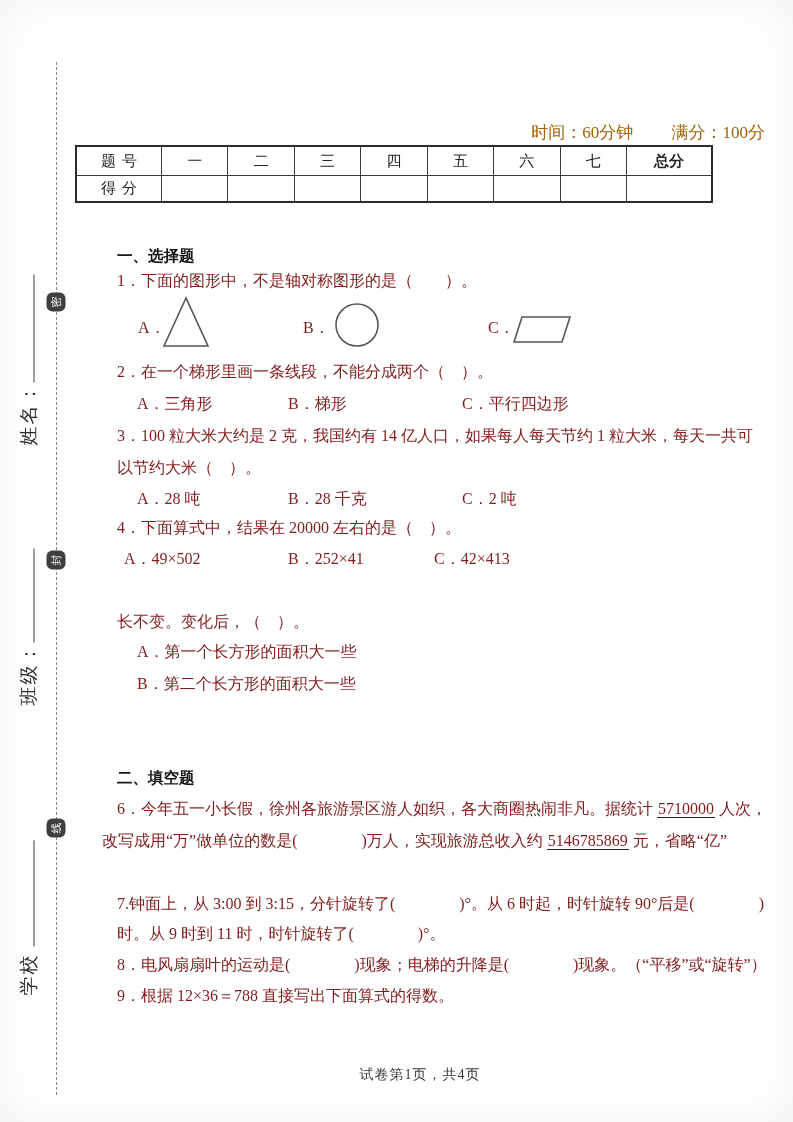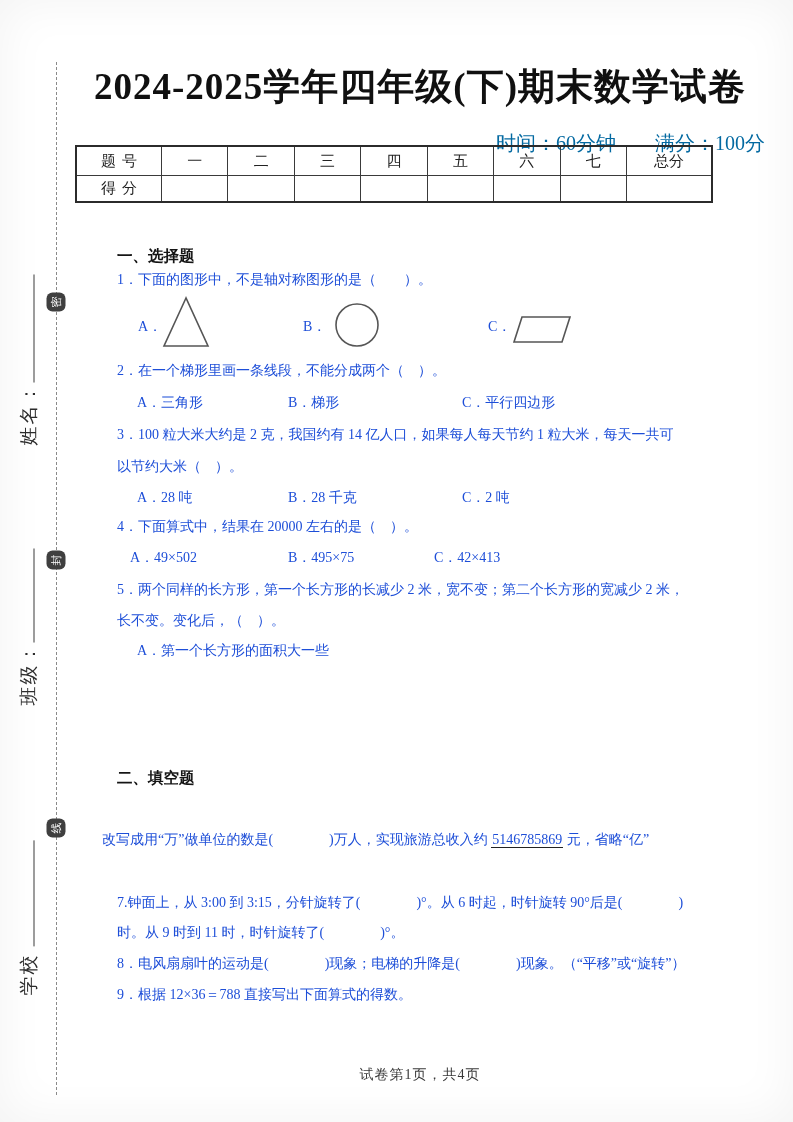--- a/index.html
+++ b/index.html
@@ -18,37 +18,37 @@
   .vblock{
     position:absolute;white-space:nowrap;font-size:19px;color:#2c2c2c;
     transform:translate(-50%,-50%) rotate(-90deg);letter-spacing:2px;
   }
   .vblank{display:inline-block;height:1em;border-bottom:1.6px solid #3a3a3a;vertical-align:baseline;}
   
   .title{
     position:absolute;left:75px;top:62px;width:690px;text-align:center;
     font-size:37px;font-weight:bold;color:#101010;letter-spacing:1px;white-space:nowrap;
   }
-  .meta{position:absolute;left:75px;top:130px;width:690px;text-align:right;font-size:20px;color:#0369a1;}
+  .meta{position:absolute;left:75px;top:121px;width:690px;text-align:right;font-size:17px;color:#a16207;}
   .meta span{margin-left:34px;}
   
   table.score{
     position:absolute;left:75px;top:145px;width:638px;border-collapse:collapse;
     border:2px solid #2b2b2b;table-layout:fixed;
   }
   table.score td{
     border:1px solid #3a3a3a;text-align:center;font-size:15px;color:#222;
     height:28px;padding:0;overflow:hidden;
   }
   table.score tr:last-child td{height:25px;}
   table.score td:first-child{width:84px;}
-  table.score td:last-child{width:84px;}
+  table.score td:last-child{width:84px;font-weight:bold;}
   .spaced{letter-spacing:6px;text-indent:6px;}
   
-  .line{position:absolute;font-size:14px;color:#1d4ed8;white-space:nowrap;line-height:1.25;}
+  .line{position:absolute;font-size:16px;color:#7f1d1d;white-space:nowrap;line-height:1.25;}
   .bold{font-weight:bold;font-size:15.5px;color:#151515;}
   .ul{border-bottom:1.2px solid #222;padding:0 1px;}
   .shape{position:absolute;}
   .shape svg{display:block;}
   .footer{position:absolute;left:75px;top:1066px;width:690px;text-align:center;font-size:14px;color:#383838;letter-spacing:1px;}
 </style>
 </head>
 <body>
 
 <div class="sheet">
@@ -67,21 +67,20 @@
   <div class="vblock" style="left:28px;top:360px">
     <span>姓名：</span><span class="vblank" style="width:108px"></span>
   </div>
   <div class="vblock" style="left:28px;top:627px">
     <span>班级：</span><span class="vblank" style="width:94px"></span>
   </div>
   <div class="vblock" style="left:28px;top:918px">
     <span>学校</span>&nbsp;<span class="vblank" style="width:106px"></span>
   </div>
 
-  <div class="title">2024-2025学年四年级(下)期末数学试卷</div>
   <div class="meta">
     <span>时间：60分钟</span>
     <span>满分：100分</span>
   </div>
 
   <table class="score">
     <tbody>
         <tr>
       <td class="spaced">题号</td>
       <td>一</td>
@@ -135,30 +134,31 @@
   <div class="line" style="left:288px;top:394px">B．梯形</div>
   <div class="line" style="left:462px;top:394px">C．平行四边形</div>
 
   <div class="line" style="left:117px;top:426px">3．100 粒大米大约是 2 克，我国约有 14 亿人口，如果每人每天节约 1 粒大米，每天一共可</div>
   <div class="line" style="left:117px;top:458px">以节约大米（　）。</div>
   <div class="line" style="left:137px;top:489px">A．28 吨</div>
   <div class="line" style="left:288px;top:489px">B．28 千克</div>
   <div class="line" style="left:462px;top:489px">C．2 吨</div>
 
   <div class="line" style="left:117px;top:518px">4．下面算式中，结果在 20000 左右的是（　）。</div>
-  <div class="line" style="left:130px;top:549px">A．49×502</div>
-  <div class="line" style="left:288px;top:549px">B．495×75</div>
+  <div class="line" style="left:124px;top:549px">A．49×502</div>
+  <div class="line" style="left:288px;top:549px">B．252×41</div>
   <div class="line" style="left:434px;top:549px">C．42×413</div>
 
-  <div class="line" style="left:117px;top:581px">5．两个同样的长方形，第一个长方形的长减少 2 米，宽不变；第二个长方形的宽减少 2 米，</div>
   <div class="line" style="left:117px;top:612px">长不变。变化后，（　）。</div>
   <div class="line" style="left:137px;top:642px">A．第一个长方形的面积大一些</div>
+  <div class="line" style="left:137px;top:674px">B．第二个长方形的面积大一些</div>
 
   <div class="line bold" style="left:117px;top:768px">二、填空题</div>
 
+  <div class="line" style="left:117px;top:799px"><span>6．今年五一小长假，徐州各旅游景区游人如织，各大商圈热闹非凡。据统计 </span><span class="ul">5710000</span><span> 人次，</span></div>
   <div class="line" style="left:102px;top:831px"><span>改写成用“万”做单位的数是(　　　　)万人，实现旅游总收入约 </span><span class="ul">5146785869</span><span> 元，省略“亿”</span></div>
 
   <div class="line" style="left:117px;top:894px">7.钟面上，从 3:00 到 3:15，分针旋转了(　　　　)°。从 6 时起，时针旋转 90°后是(　　　　)</div>
   <div class="line" style="left:117px;top:924px">时。从 9 时到 11 时，时针旋转了(　　　　)°。</div>
 
   <div class="line" style="left:117px;top:955px">8．电风扇扇叶的运动是(　　　　)现象；电梯的升降是(　　　　)现象。（“平移”或“旋转”）</div>
   <div class="line" style="left:117px;top:986px">9．根据 12×36＝788 直接写出下面算式的得数。</div>
 
   <div class="footer">试卷第1页，共4页</div>
 

